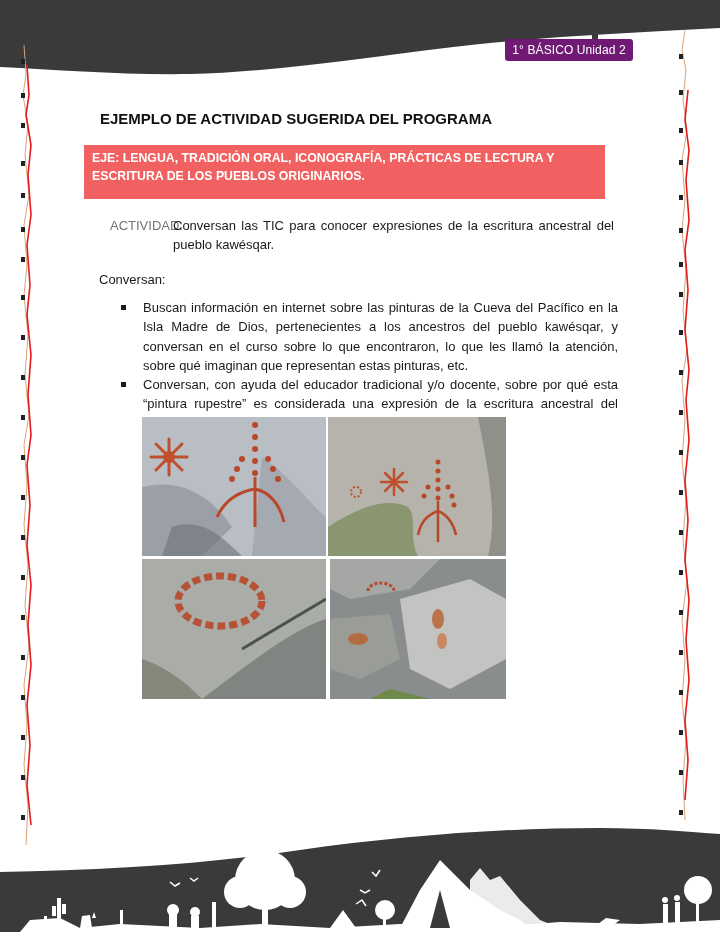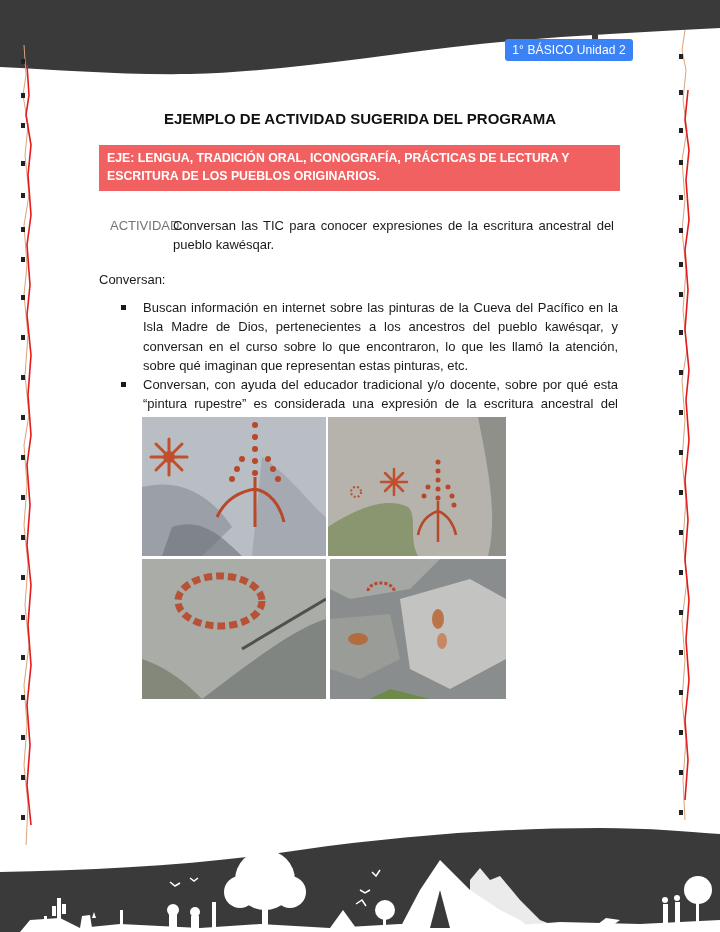--- a/index.html
+++ b/index.html
@@ -4,35 +4,35 @@
   <style>
     * { margin: 0; padding: 0; box-sizing: border-box; }
     html, body { width: 720px; height: 932px; overflow: hidden; background: #ffffff; }
     body { position: relative; font-family: "Liberation Sans", sans-serif; color: #1a1a1a; }
 
     .top-band { position: absolute; left: 0; top: 0; width: 720px; height: 80px; }
     .bottom-band { position: absolute; left: 0; top: 820px; width: 720px; height: 112px; }
 
     .unit-badge {
       position: absolute; left: 505px; top: 39px; width: 128px; height: 22px;
-      background: #3b82f6; color: #ffffff; border-radius: 3px;
+      background: #701a75; color: #ffffff; border-radius: 3px;
       font-size: 12px; line-height: 22px; text-align: center; letter-spacing: 0.1px;
     }
     .unit-badge-stem { position: absolute; left: 592px; top: 28px; width: 6px; height: 12px; background: #3a3a3a; }
 
     .border-left { position: absolute; left: 18px; top: 45px; width: 20px; height: 800px; }
     .border-right { position: absolute; left: 676px; top: 30px; width: 20px; height: 800px; }
 
     .page-title {
-      position: absolute; left: 100px; top: 110px; width: 520px; text-align: center;
+      position: absolute; left: 100px; top: 110px; width: 520px; 
       font-size: 15px; font-weight: bold; color: #111;
     }
 
     .axis-box {
-      position: absolute; left: 99px; top: 145px; width: 521px; height: 46px;
+      position: absolute; left: 84px; top: 145px; width: 521px; height: 54px;
       background: #f26161; color: #ffffff; padding: 4px 8px;
       font-size: 12.3px; font-weight: bold; line-height: 18px;
     }
 
     .activity { position: absolute; left: 106px; top: 216px; width: 510px; font-size: 13px; line-height: 19px; }
     .activity-label { position: absolute; left: 4px; top: 0; color: #737373; }
     .activity-text { position: absolute; left: 67px; top: 0; width: 441px; text-align: justify; text-align-last: left; }
 
     .examples-label { position: absolute; left: 99px; top: 272px; font-size: 13px; }
 

